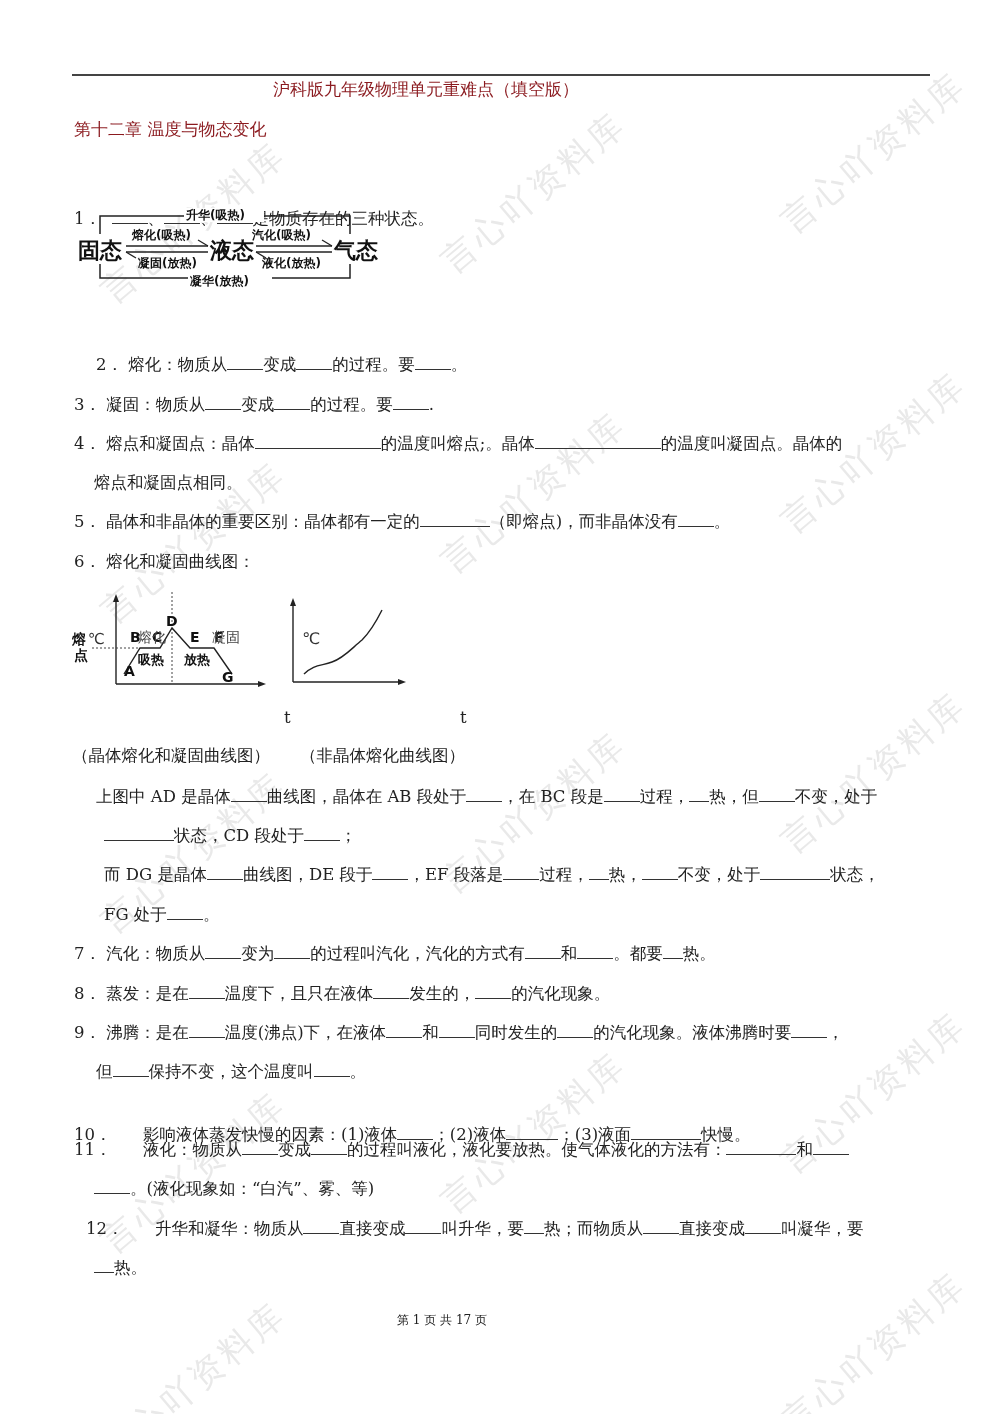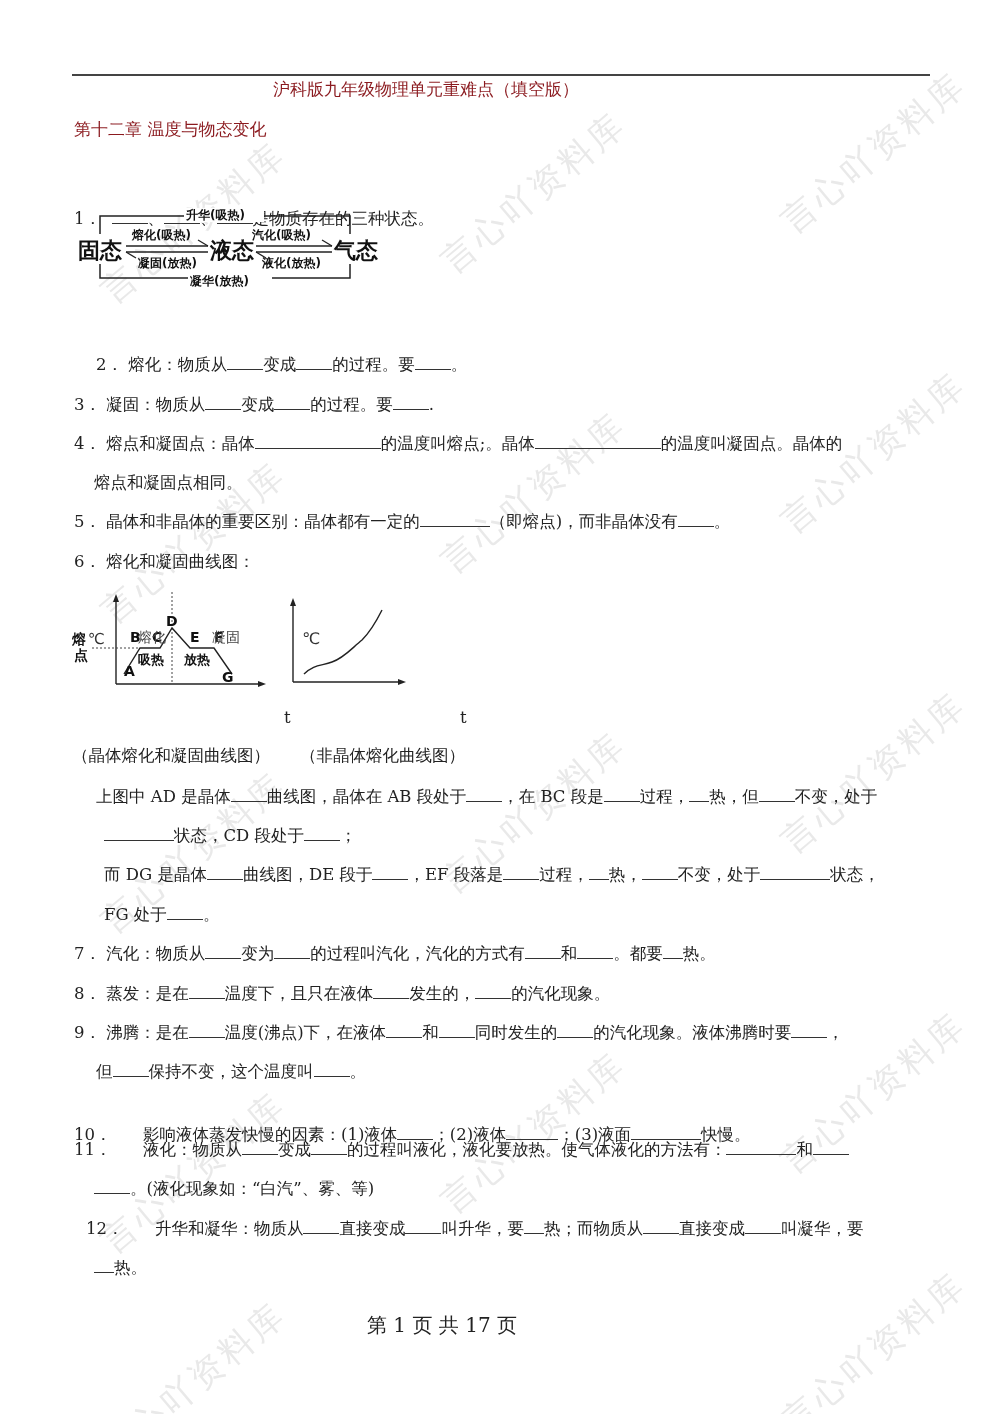--- a/index.html
+++ b/index.html
@@ -10,21 +10,21 @@
   .wm { position:absolute; font-family:"DejaVu Sans",sans-serif; font-size:34px; color:#e9e9e9;
         transform:rotate(-40deg); white-space:nowrap; letter-spacing:4px; }
   .top-rule { position:absolute; left:72px; top:74px; width:858px; height:2px; background:#444; }
   .doc-title { position:absolute; left:0; width:852px; top:78px; text-align:center;
                font-size:17px; color:#8b1a1f; font-family:"DejaVu Sans",sans-serif; }
   .chapter { position:absolute; left:74px; top:118px; font-size:17px; color:#8b1a1f;
              font-family:"DejaVu Sans",sans-serif; }
   .line { position:absolute; font-size:16.5px; white-space:nowrap; color:#222; }
   .blank { display:inline-block; border-bottom:1px solid #333; height:14px; vertical-align:baseline; }
   .b3 { width:36px; } .b2 { width:20px; } .b6 { width:70px; } .b9 { width:126px; } .b5 { width:52px; }
-  .footer { position:absolute; left:0; width:884px; top:1312px; text-align:center; font-size:20px; color:#222; }
+  .footer { position:absolute; left:0; width:884px; top:1312px; text-align:center; font-size:12px; color:#222; }
   .diag { position:absolute; }
   .diag text { font-family:"DejaVu Sans",sans-serif; }
   .caption { position:absolute; font-size:16.5px; white-space:nowrap; }
 </style>
 </head>
 <body>
 
 <div class="page">
 
   <div class="wm-layer">

